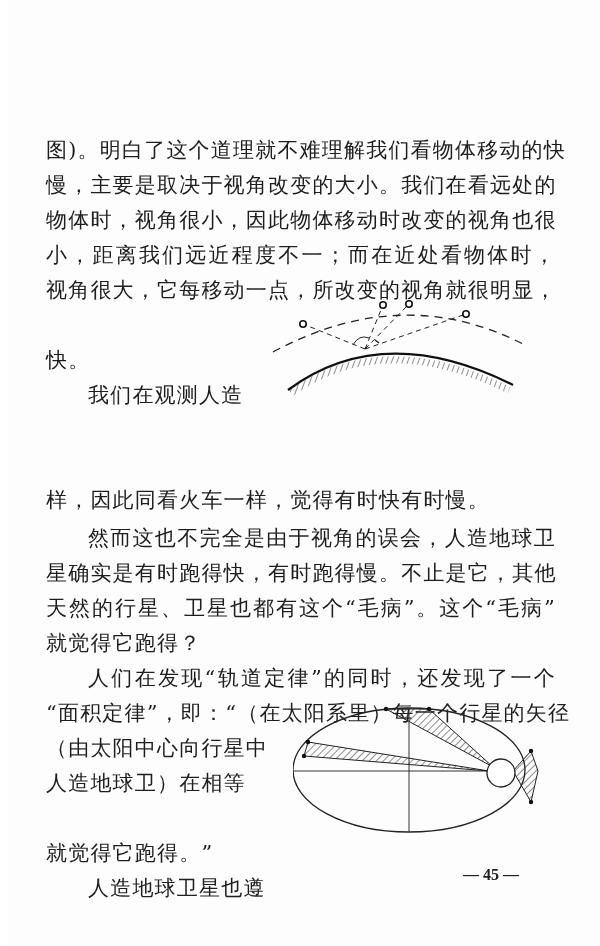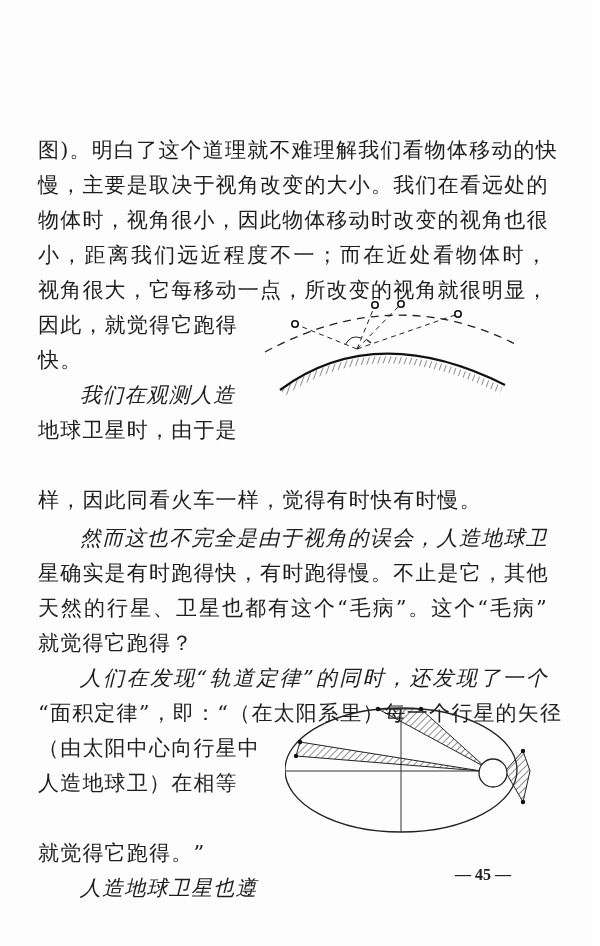--- a/index.html
+++ b/index.html
@@ -1,48 +1,46 @@
 <!DOCTYPE html>
 <html><head>
   <meta charset="utf-8">
   <style>
     html, body { margin: 0; padding: 0; }
     body {
       width: 600px; height: 946px; background: #ffffff; position: relative; overflow: hidden;
       font-family: "DejaVu Serif", "Liberation Serif", serif; color: #1a1a1a;
     }
-    .page { position: absolute; left: 0; top: 0; width: 592px; height: 946px; background: #fdfdfd; }
+    .page { position: absolute; left: 8px; top: 0; width: 592px; height: 946px; background: #fdfdfd; }
     .line {
       position: absolute; left: 38px; font-size: 21px; line-height: 28px; white-space: nowrap;
       letter-spacing: 1.2px; color: #1e1e1e;
     }
     .full { width: 510px; text-align-last: justify; text-align: justify; }
     .narrow { width: 210px; }
-    .indent { padding-left: 42px; box-sizing: border-box; font-style: italic; }
+    .indent { padding-left: 42px; box-sizing: border-box; }
     .fig { position: absolute; }
     .pagenum {
       position: absolute; left: 455px; top: 866px; font-size: 16px; font-weight: bold;
       font-family: "Liberation Serif", serif; color: #222;
     }
   </style>
 </head>
 <body>
 
 <div class="page">
 
   <div class="line full" style="top:136px">图)。明白了这个道理就不难理解我们看物体移动的快</div>
   <div class="line full" style="top:171px">慢，主要是取决于视角改变的大小。我们在看远处的</div>
   <div class="line full" style="top:206px">物体时，视角很小，因此物体移动时改变的视角也很</div>
   <div class="line full" style="top:241px">小，距离我们远近程度不一；而在近处看物体时，</div>
   <div class="line full" style="top:276px">视角很大，它每移动一点，所改变的视角就很明显，</div>
 
-  <div class="line narrow" style="top:311px">因此，就觉得它跑得</div>
   <div class="line narrow" style="top:346px">快。</div>
   <div class="line narrow indent" style="top:381px">我们在观测人造</div>
-  <div class="line narrow" style="top:416px">地球卫星时，由于是</div>
 
   <div class="line full indent" style="top:524px">然而这也不完全是由于视角的误会，人造地球卫</div>
   <div class="line" style="top:486px">样，因此同看火车一样，觉得有时快有时慢。</div>
   <div class="line full" style="top:559px">星确实是有时跑得快，有时跑得慢。不止是它，其他</div>
   <div class="line full" style="top:594px">天然的行星、卫星也都有这个“毛病”。这个“毛病”</div>
   <div class="line" style="top:629px">就觉得它跑得？</div>
   <div class="line full indent" style="top:664px">人们在发现“轨道定律”的同时，还发现了一个</div>
   <div class="line full" style="top:699px">“面积定律”，即：“（在太阳系里）每一个行星的矢径</div>
 
   <div class="line narrow" style="top:734px">（由太阳中心向行星中</div>

